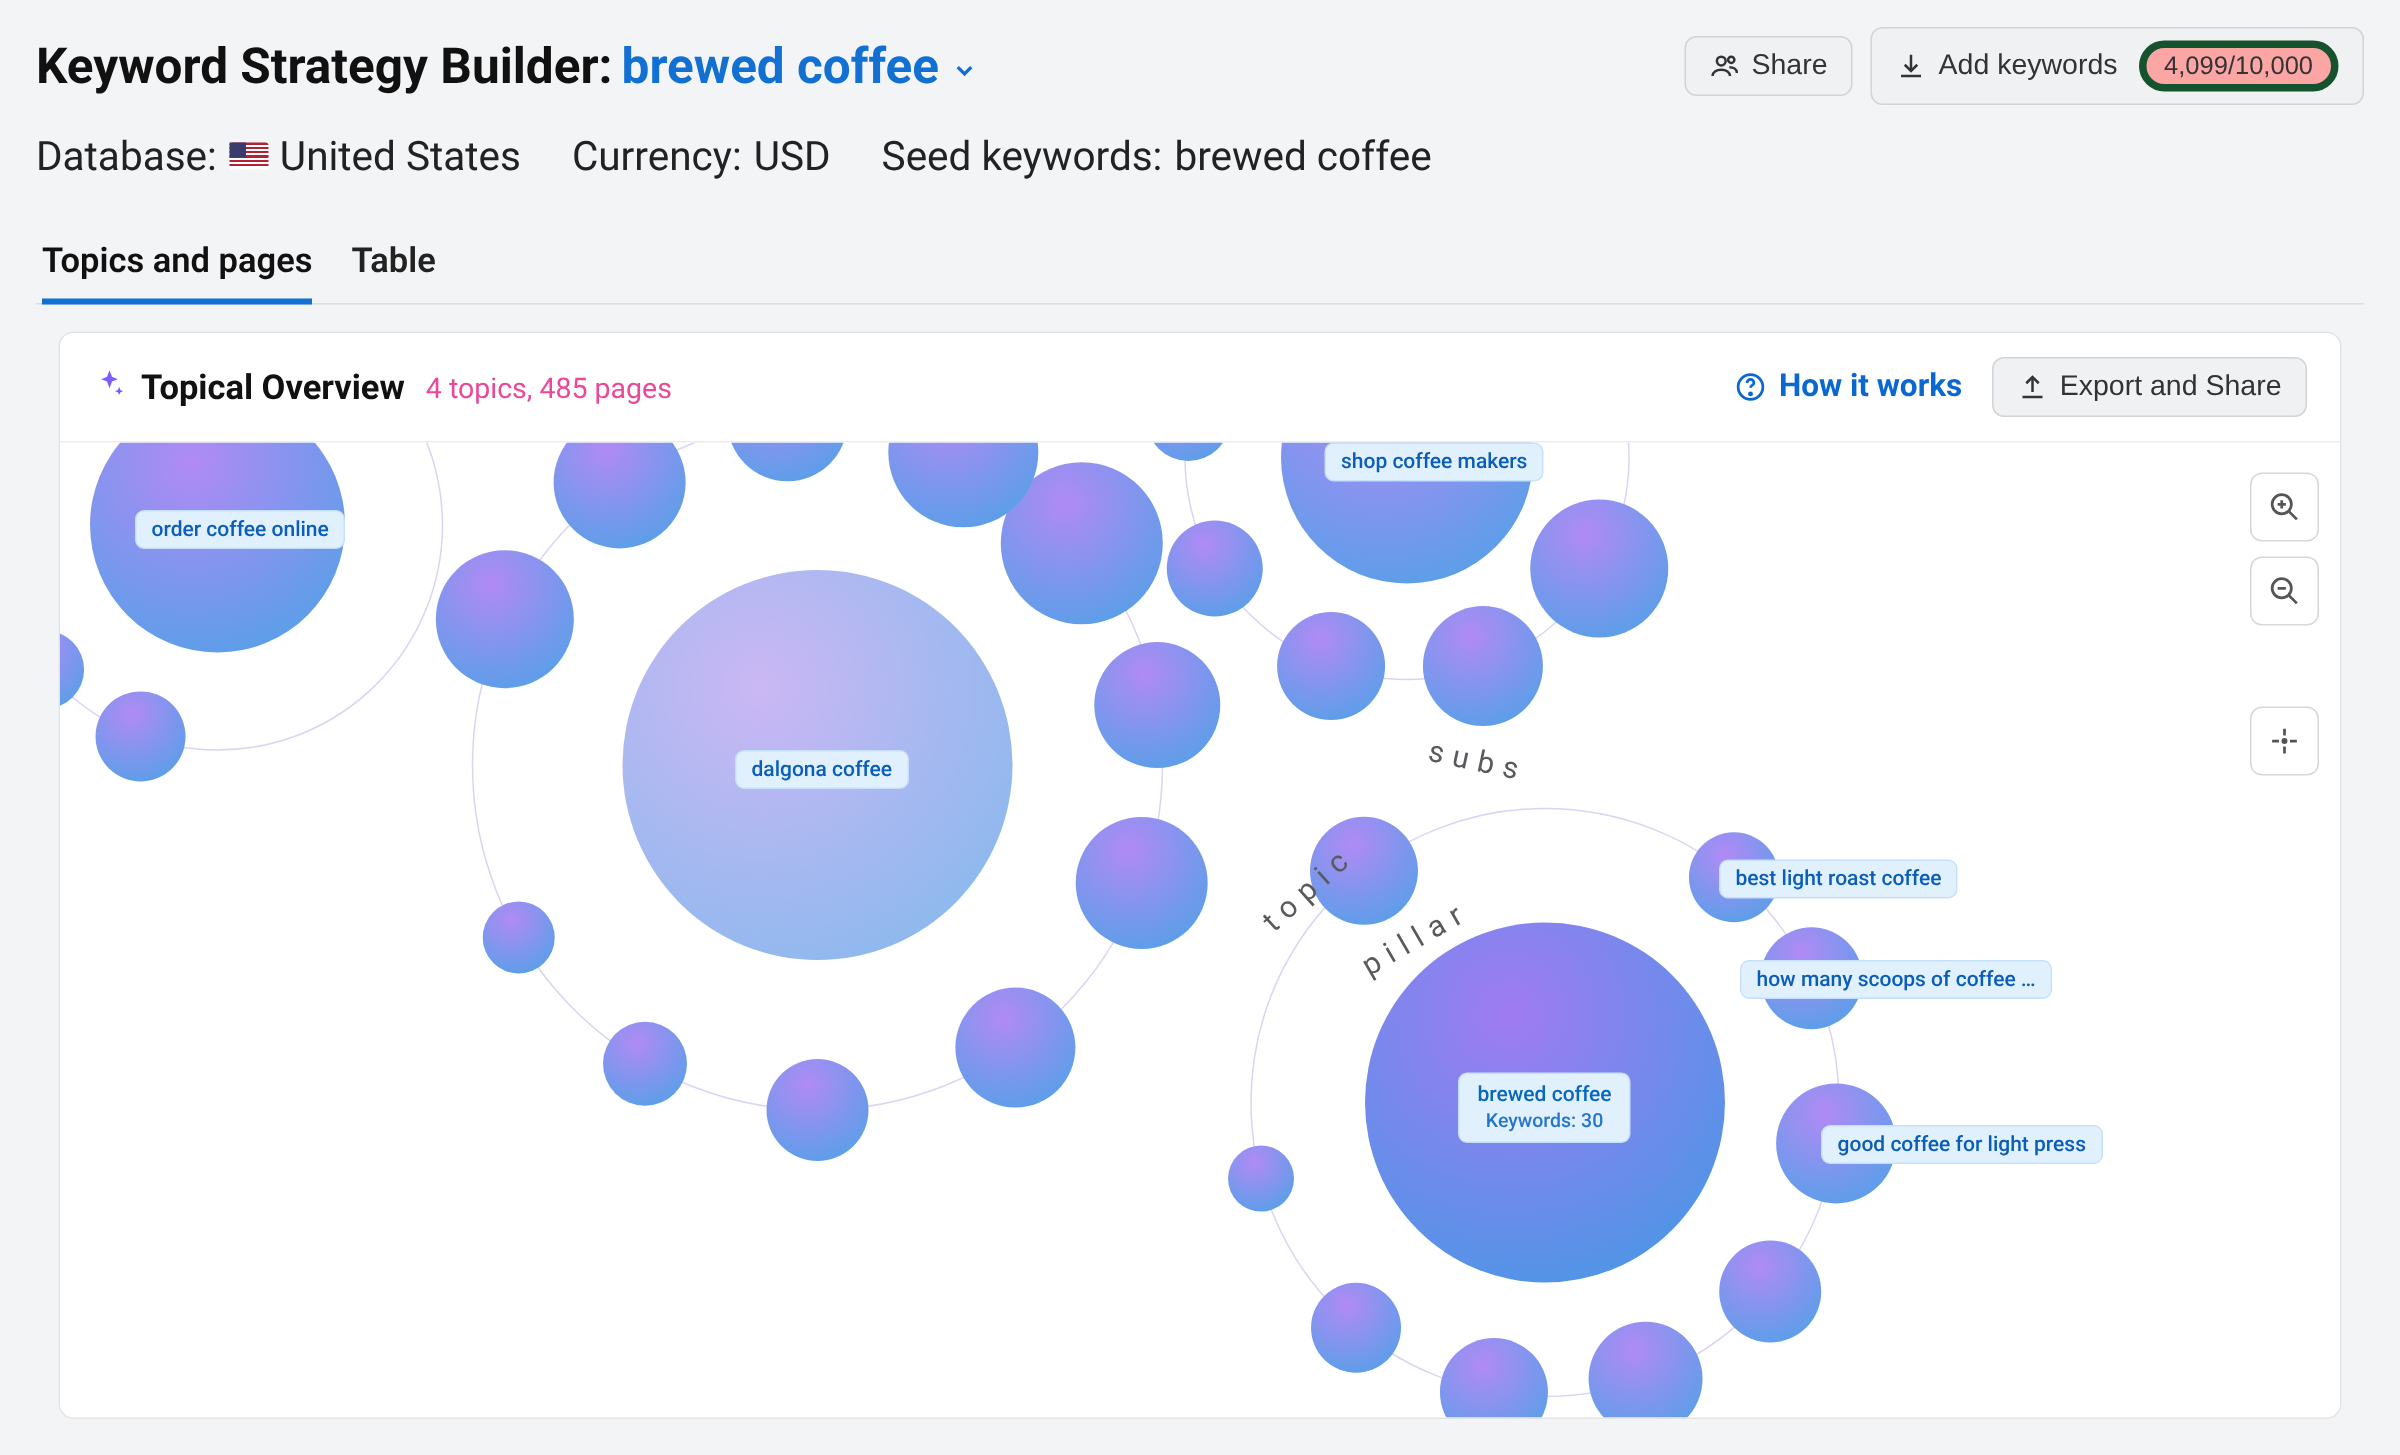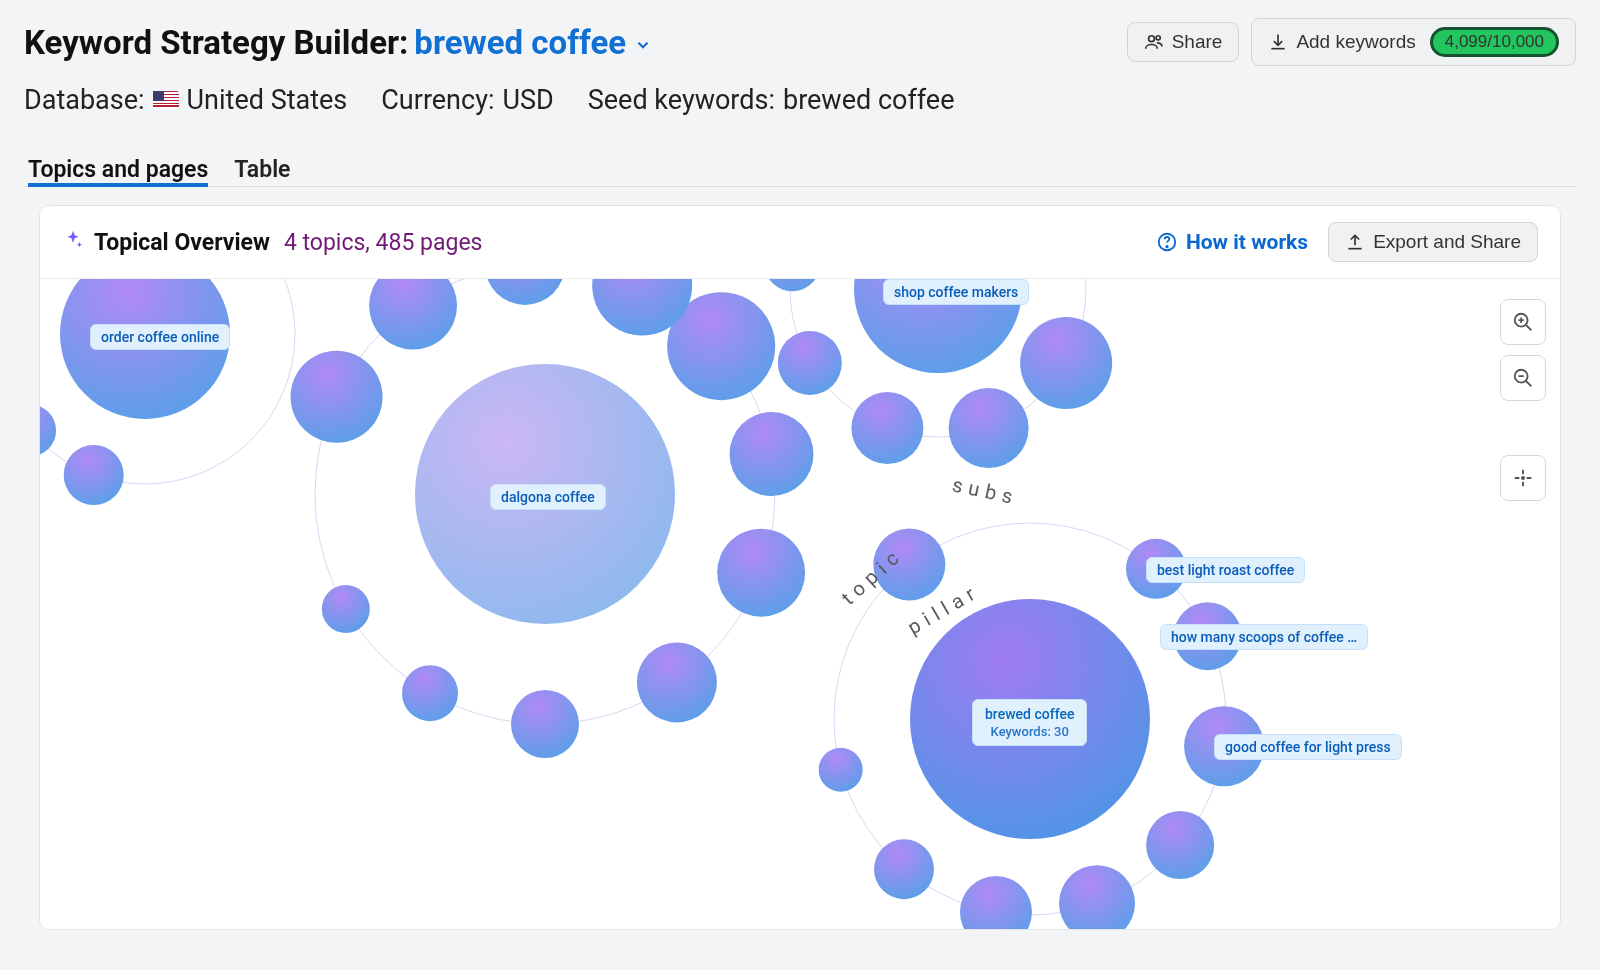--- a/index.html
+++ b/index.html
@@ -52,22 +52,22 @@
     border: 1px solid #d2d3d6;
     border-radius: 8px;
     padding: 8px 16px;
     font-size: 19px;
     color: #333;
     cursor: pointer;
     font-weight: 500;
     justify-content: space-between;
   }
   .btn .pill {
-    background: #22c55e;
-    border: 3px solid #14532d;
+    background: #fca5a5;
+    border: 5px solid #14532d;
     border-radius: 999px;
     padding: 2px 12px;
     font-size: 17px;
     color: #333;
     margin-left: 6px;
   }
   .meta-row {
     display: flex;
     gap: 34px;
     margin-top: 18px;
@@ -97,21 +97,21 @@
     display: flex;
     gap: 26px;
     margin-top: 40px;
     border-bottom: 1px solid #dcdde0;
     padding: 0 4px;
   }
   .tab {
     font-size: 23px;
     font-weight: 600;
     color: #222;
-    padding: 0 0 0 0;
+    padding: 0 0 12px 0;
     cursor: pointer;
     border-bottom: 4px solid transparent;
     margin-bottom: -1px;
   }
   .tab.active {
     border-bottom-color: #1170d1;
     color: #111;
   }
   .panel-wrap {
     padding: 18px 39px;
@@ -131,23 +131,23 @@
   }
   .panel-title-wrap {
     display: flex; align-items: center; gap: 10px;
   }
   .panel-title {
     font-size: 23px;
     font-weight: 700;
     color: #111;
   }
   .panel-subtitle {
-    font-size: 23px;
+    font-size: 19px;
     font-weight: 400;
-    color: #701a75;
+    color: #ec4899;
     margin-left: 4px;
   }
   .panel-actions {
     display: flex;
     gap: 20px;
     align-items: center;
   }
   .link-action {
     display: inline-flex;
     align-items: center;

